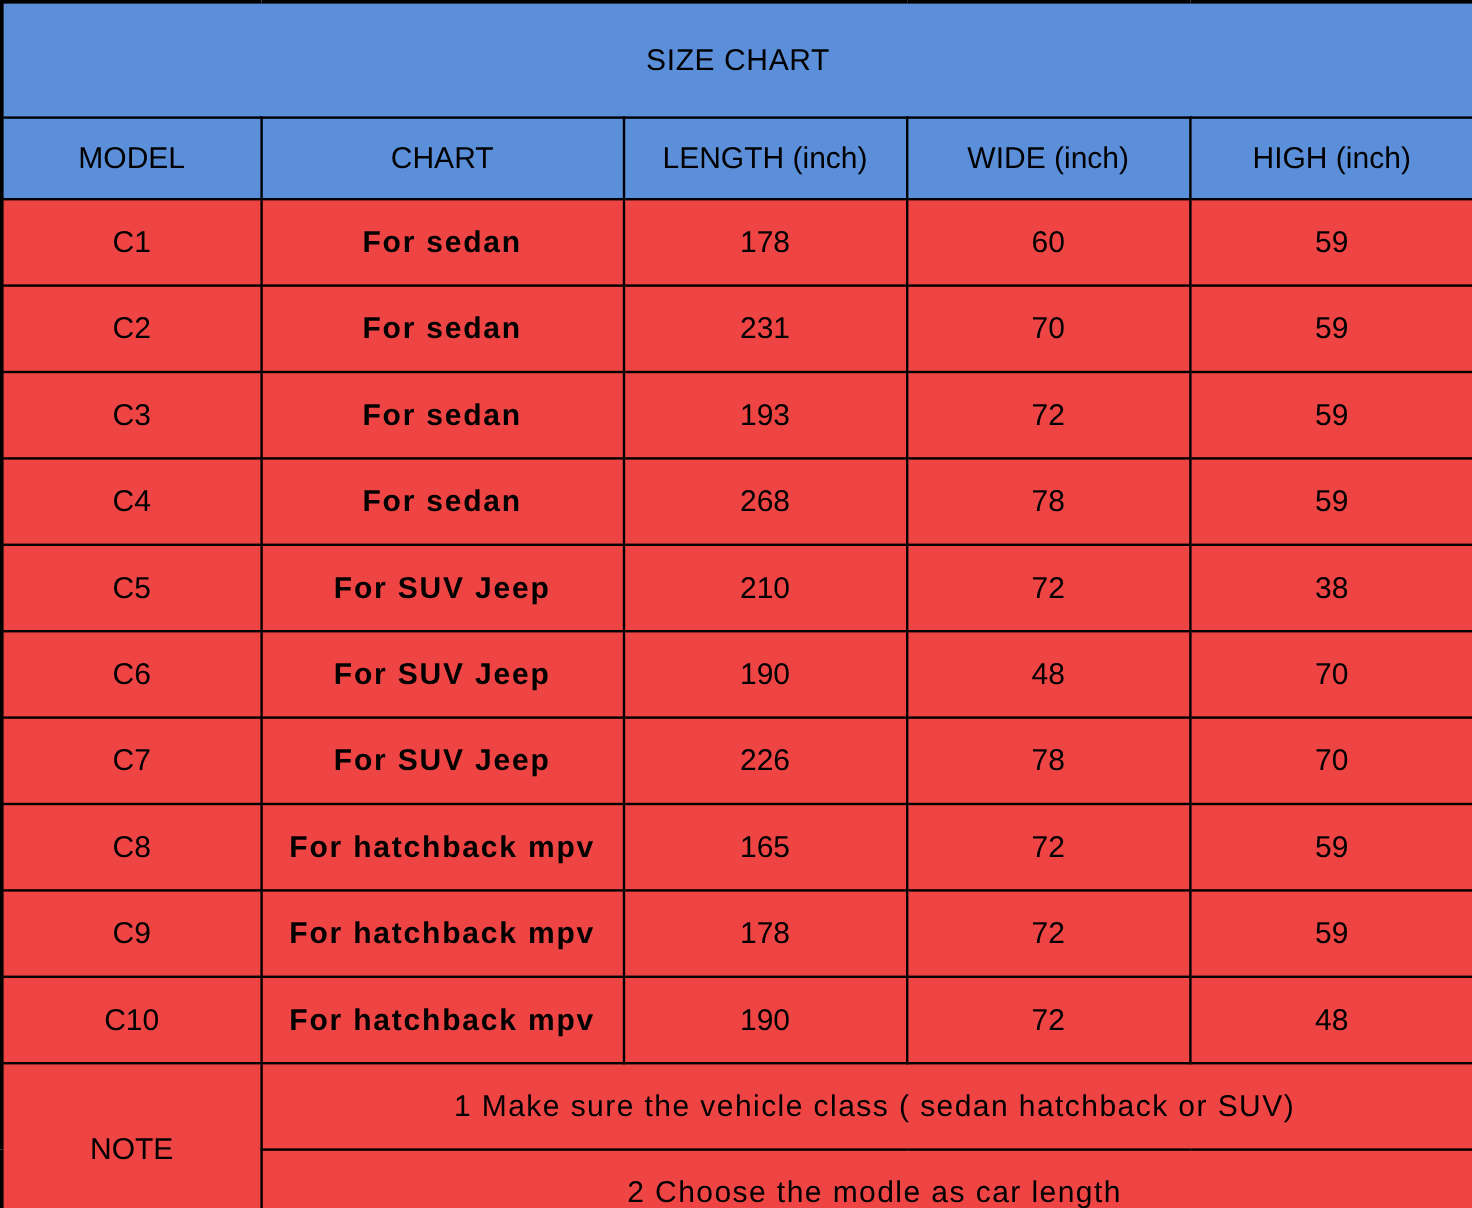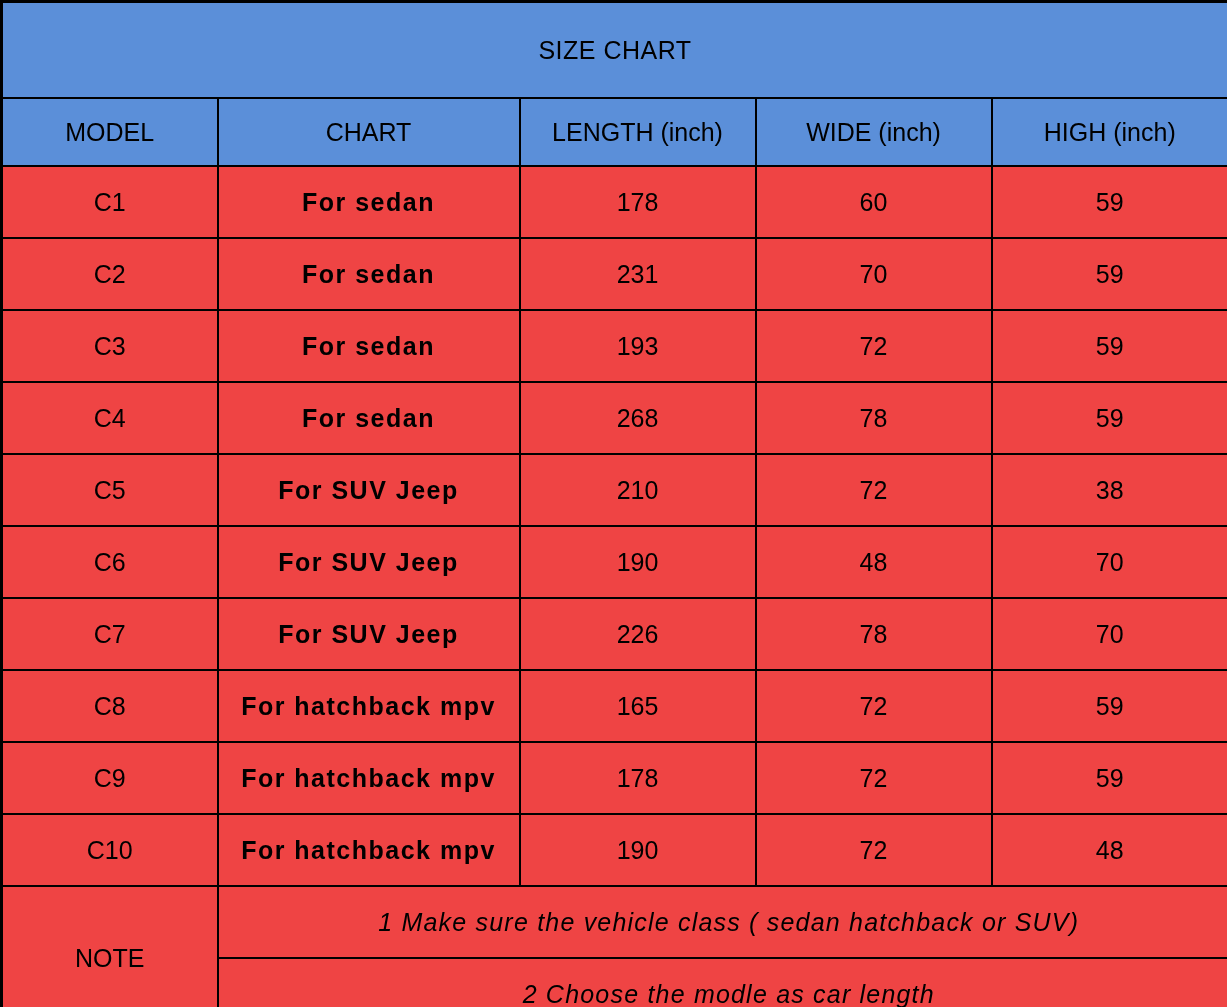--- a/index.html
+++ b/index.html
@@ -55,21 +55,20 @@
   }
   .note-label {
     font-size: 25px;
   }
   .note-text {
     text-align: left;
     padding-left: 12px !important;
     font-size: 25px;
     letter-spacing: 1.2px;
     height: 70px;
-    font-style: italic;
   }
   col.c-model { width: 216px; }
   col.c-class { width: 302px; }
   col.c-length { width: 236px; }
   col.c-wide { width: 236px; }
   col.c-high { width: 237px; }
 </style>
 </head>
 <body>
 

